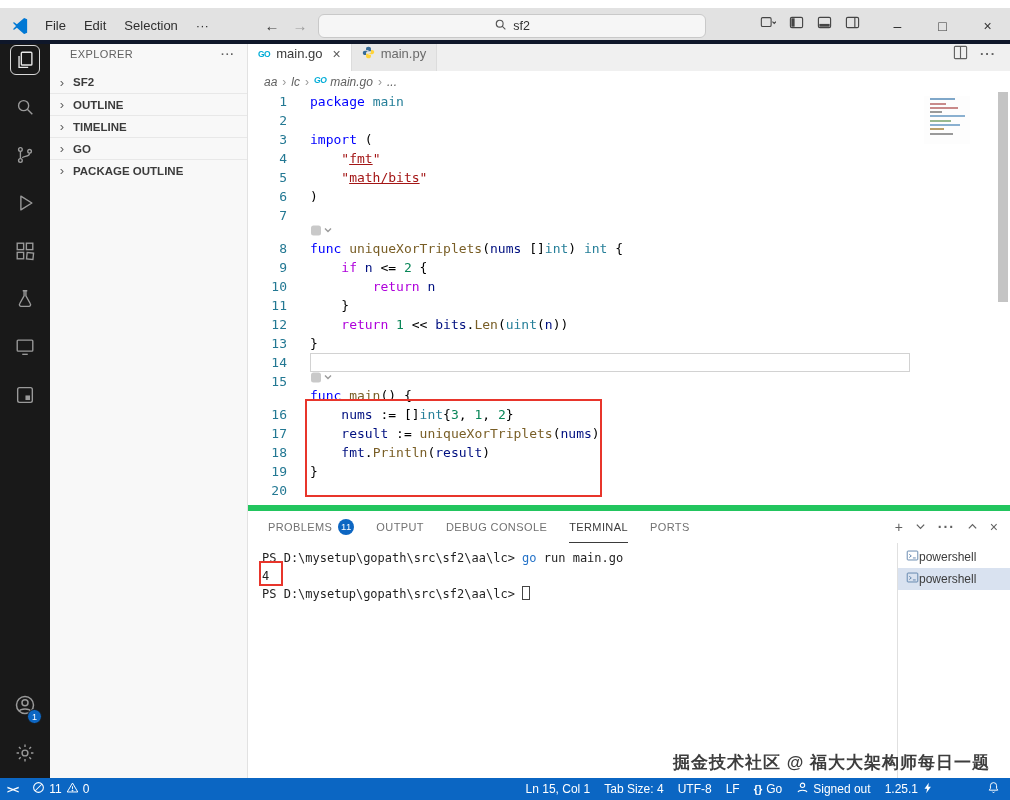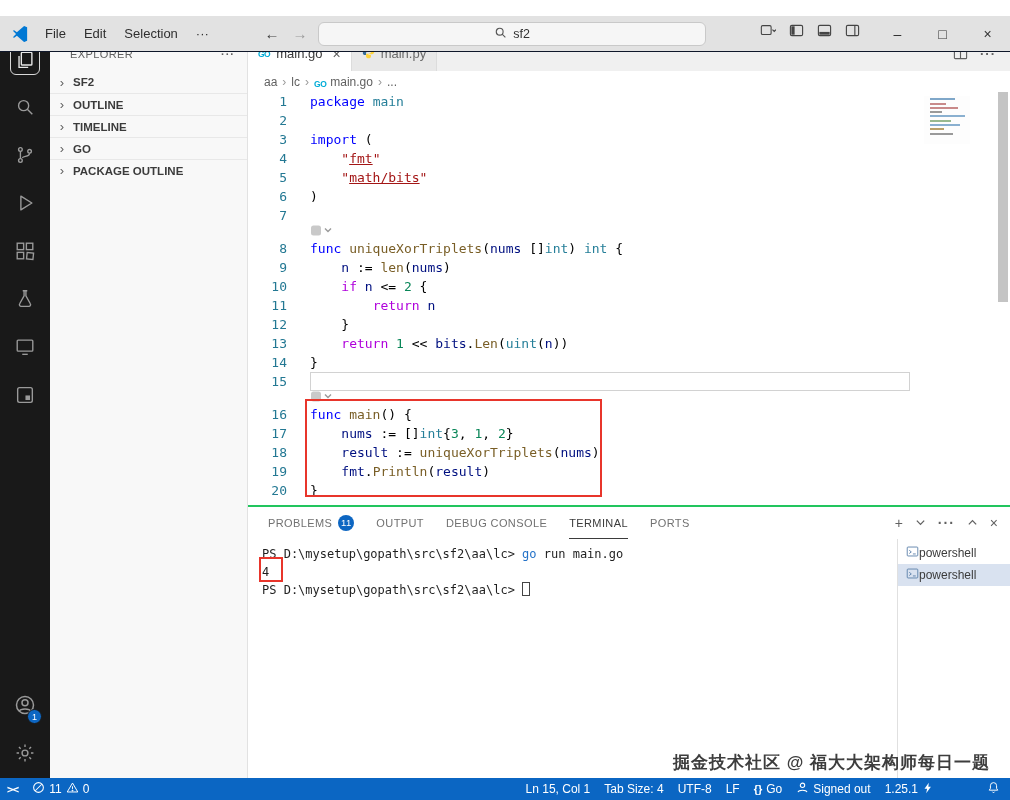--- a/index.html
+++ b/index.html
@@ -1,21 +1,21 @@
 <!DOCTYPE html>
 <html><head>
 <meta charset="utf-8">
 <style>
   * { margin:0; padding:0; box-sizing:border-box; }
   html,body { width:1010px; height:800px; overflow:hidden; }
   body { font-family:"Liberation Sans","DejaVu Sans",sans-serif; font-size:13px; color:#3b3b3b; }
   .window { position:relative; width:1010px; height:800px; background:#fff; overflow:hidden; }
 
   
-  .titlebar { position:absolute; top:16px; left:0; width:100%; height:36px; background:#e2e2e2; border-bottom:1px solid #0f172a; z-index:30; }
+  .titlebar { position:absolute; top:8px; left:0; width:100%; height:36px; background:#e2e2e2; border-bottom:4px solid #0f172a; z-index:30; }
   .vscode-logo { position:absolute; left:11px; top:8px; }
   .menus { position:absolute; left:36px; top:0; height:36px; display:flex; align-items:center; }
   .menu-item { padding:0 9px; height:26px; line-height:26px; border-radius:5px; color:#2f2f2f; cursor:default; }
   .nav-arrow { position:absolute; top:7px; width:24px; height:22px; text-align:center; line-height:22px; font-size:15px; color:#3b3b3b; }
   .nav-back { left:260px; }
   .nav-fwd { left:288px; color:#9a9a9a; }
   .searchbox { position:absolute; left:318px; top:6px; width:388px; height:24px; background:#f6f6f6; border:1px solid #c9c9c9; border-radius:6px; display:flex; align-items:center; justify-content:center; gap:6px; color:#333; font-size:12.5px; }
   .tb-icons { position:absolute; right:150px; top:7px; display:flex; gap:13px; align-items:center; }
   .win-controls { position:absolute; right:0; top:0; height:36px; display:flex; }
   .win-btn { width:45px; height:36px; display:flex; align-items:center; justify-content:center; font-size:14px; color:#333; }
@@ -42,21 +42,21 @@
   .tabbar { height:35px; background:#f0f0f0; display:flex; align-items:stretch; }
   .tab { display:flex; align-items:center; gap:6px; padding:0 10px; font-size:13px; color:#6a6a6a; background:#e8e8e8; border-right:1px solid #dcdcdc; }
   .tab.active { background:#fff; color:#3b3b3b; }
   .tab-close { margin-left:4px; color:#5a5a5a; font-size:14px; }
   .go-logo { color:#00acd7; font-weight:bold; font-size:8.5px; letter-spacing:-0.5px; }
   .tab-actions { margin-left:auto; display:flex; align-items:center; gap:12px; padding-right:14px; color:#616161; }
   .kebab { font-weight:bold; letter-spacing:1px; color:#616161; }
 
   .breadcrumb { height:21px; display:flex; align-items:center; padding-left:16px; gap:5px; color:#616161; font-size:12px; background:#fff; }
   .bc-sep { color:#9a9a9a; }
-  .bc-item { display:flex; align-items:flex-end; gap:4px; }
+  .bc-item { display:flex; align-items:flex-start; gap:4px;font-style:italic; }
 
   
   .code-area { position:relative; height:413px; background:#fff; overflow:hidden; font-family:"DejaVu Sans Mono","Liberation Mono",monospace; font-size:13px; }
   .gutter { position:absolute; left:0; top:0; width:62px; color:#237893; text-align:right; }
   .gutter div { height:19px; line-height:19px; padding-right:23px; }
   .gutter div.deco { height:14px; }
   .code-lines { position:absolute; left:62px; top:0; right:56px; }
   .code-line { height:19px; line-height:19px; white-space:pre; }
   .code-line.deco { height:14px; line-height:14px; }
   .code-line.current { width:600px; box-shadow:inset 0 0 0 1px #d2d2d2; }
@@ -73,21 +73,21 @@
   .minimap i:nth-child(4){ width:25%; background:#9a9a9a; }
   .minimap i:nth-child(5){ width:75%; background:#8ab0d0; }
   .minimap i:nth-child(6){ width:45%; background:#98b98f; }
   .minimap i:nth-child(7){ width:65%; background:#8ab0d0; }
   .minimap i:nth-child(8){ width:30%; background:#b9a06a; }
   .minimap i:nth-child(9){ width:50%; background:#9a9a9a; }
   .v-scrollbar { position:absolute; right:2px; top:0; width:10px; height:210px; background:#c4c4c4; }
   .code-annotation { position:absolute; left:57px; top:307px; width:297px; height:98px; border:2px solid #e8352b; z-index:5; }
 
   
-  .panel { position:relative; height:273px; border-top:2px solid #22c55e; background:#fff; }
+  .panel { position:relative; height:273px; border-top:6px solid #22c55e; background:#fff; }
   .panel-header { height:32px; display:flex; align-items:center; padding:0 12px 0 20px; }
   .panel-tab { margin-right:22px; font-size:11px; letter-spacing:.4px; color:#717171; height:32px; display:flex; align-items:center; gap:6px; }
   .panel-tab.active { color:#3b3b3b; box-shadow:inset 0 -1px 0 #3b3b3b; }
   .pbadge { min-width:16px; height:16px; border-radius:9px; background:#0d66c2; color:#fff; font-size:9.5px; line-height:16px; text-align:center; padding:0 2px; }
   .panel-actions { margin-left:auto; display:flex; align-items:center; gap:12px; color:#616161; font-size:14px; }
   .panel-body { display:flex; height:241px; }
   .terminal { flex:1; padding:6px 0 0 14px; font-family:"DejaVu Sans Mono","Liberation Mono",monospace; font-size:12px; color:#1f1f1f; }
   .terminal-line { height:18px; line-height:18px; white-space:pre; }
   .tok-tp { color:#1f1f1f; } .tok-tc { color:#2472c8; }
   .cursor-block { display:inline-block; width:8px; height:14px; border:1px solid #444; vertical-align:-2px; }
@@ -344,21 +344,20 @@
           <div class="code-line"><span class="tok-k">import</span><span class="tok-p"> (</span></div>
           <div class="code-line"><span class="tok-p">    </span><span class="tok-s">"</span><span class="tok-su">fmt</span><span class="tok-s">"</span></div>
           <div class="code-line"><span class="tok-p">    </span><span class="tok-s">"</span><span class="tok-su">math/bits</span><span class="tok-s">"</span></div>
           <div class="code-line"><span class="tok-p">)</span></div>
           <div class="code-line"></div>
           <div class="code-line deco"><span class="lens"><svg width="24" height="11" viewBox="0 0 24 11">
                 <rect x="1" y="0.5" width="10" height="10" rx="2.5" fill="#c9c9c9"></rect>
                 <path d="M15 3.5l3 3 3-3" stroke="#9a9a9a" stroke-width="1.4" fill="none"></path>
               </svg></span></div>
           <div class="code-line"><span class="tok-k">func</span><span class="tok-p"> </span><span class="tok-f">uniqueXorTriplets</span><span class="tok-p">(</span><span class="tok-v">nums</span><span class="tok-p"> []</span><span class="tok-t">int</span><span class="tok-p">) </span><span class="tok-t">int</span><span class="tok-p"> {</span></div>
-          <div class="code-line"><span class="tok-p">    </span><span class="tok-v">n</span><span class="tok-p"> := </span><span class="tok-f">len</span><span class="tok-p">(</span><span class="tok-v">nums</span><span class="tok-p">)</span></div>
           <div class="code-line"><span class="tok-p">    </span><span class="tok-c">if</span><span class="tok-p"> </span><span class="tok-v">n</span><span class="tok-p"> &lt;= </span><span class="tok-n">2</span><span class="tok-p"> {</span></div>
           <div class="code-line"><span class="tok-p">        </span><span class="tok-c">return</span><span class="tok-p"> </span><span class="tok-v">n</span></div>
           <div class="code-line"><span class="tok-p">    }</span></div>
           <div class="code-line"><span class="tok-p">    </span><span class="tok-c">return</span><span class="tok-p"> </span><span class="tok-n">1</span><span class="tok-p"> &lt;&lt; </span><span class="tok-v">bits</span><span class="tok-p">.</span><span class="tok-f">Len</span><span class="tok-p">(</span><span class="tok-t">uint</span><span class="tok-p">(</span><span class="tok-v">n</span><span class="tok-p">))</span></div>
           <div class="code-line"><span class="tok-p">}</span></div>
           <div class="code-line current"></div>
           <div class="code-line deco"><span class="lens"><svg width="24" height="11" viewBox="0 0 24 11">
                 <rect x="1" y="0.5" width="10" height="10" rx="2.5" fill="#c9c9c9"></rect>
                 <path d="M15 3.5l3 3 3-3" stroke="#9a9a9a" stroke-width="1.4" fill="none"></path>
               </svg></span></div>

